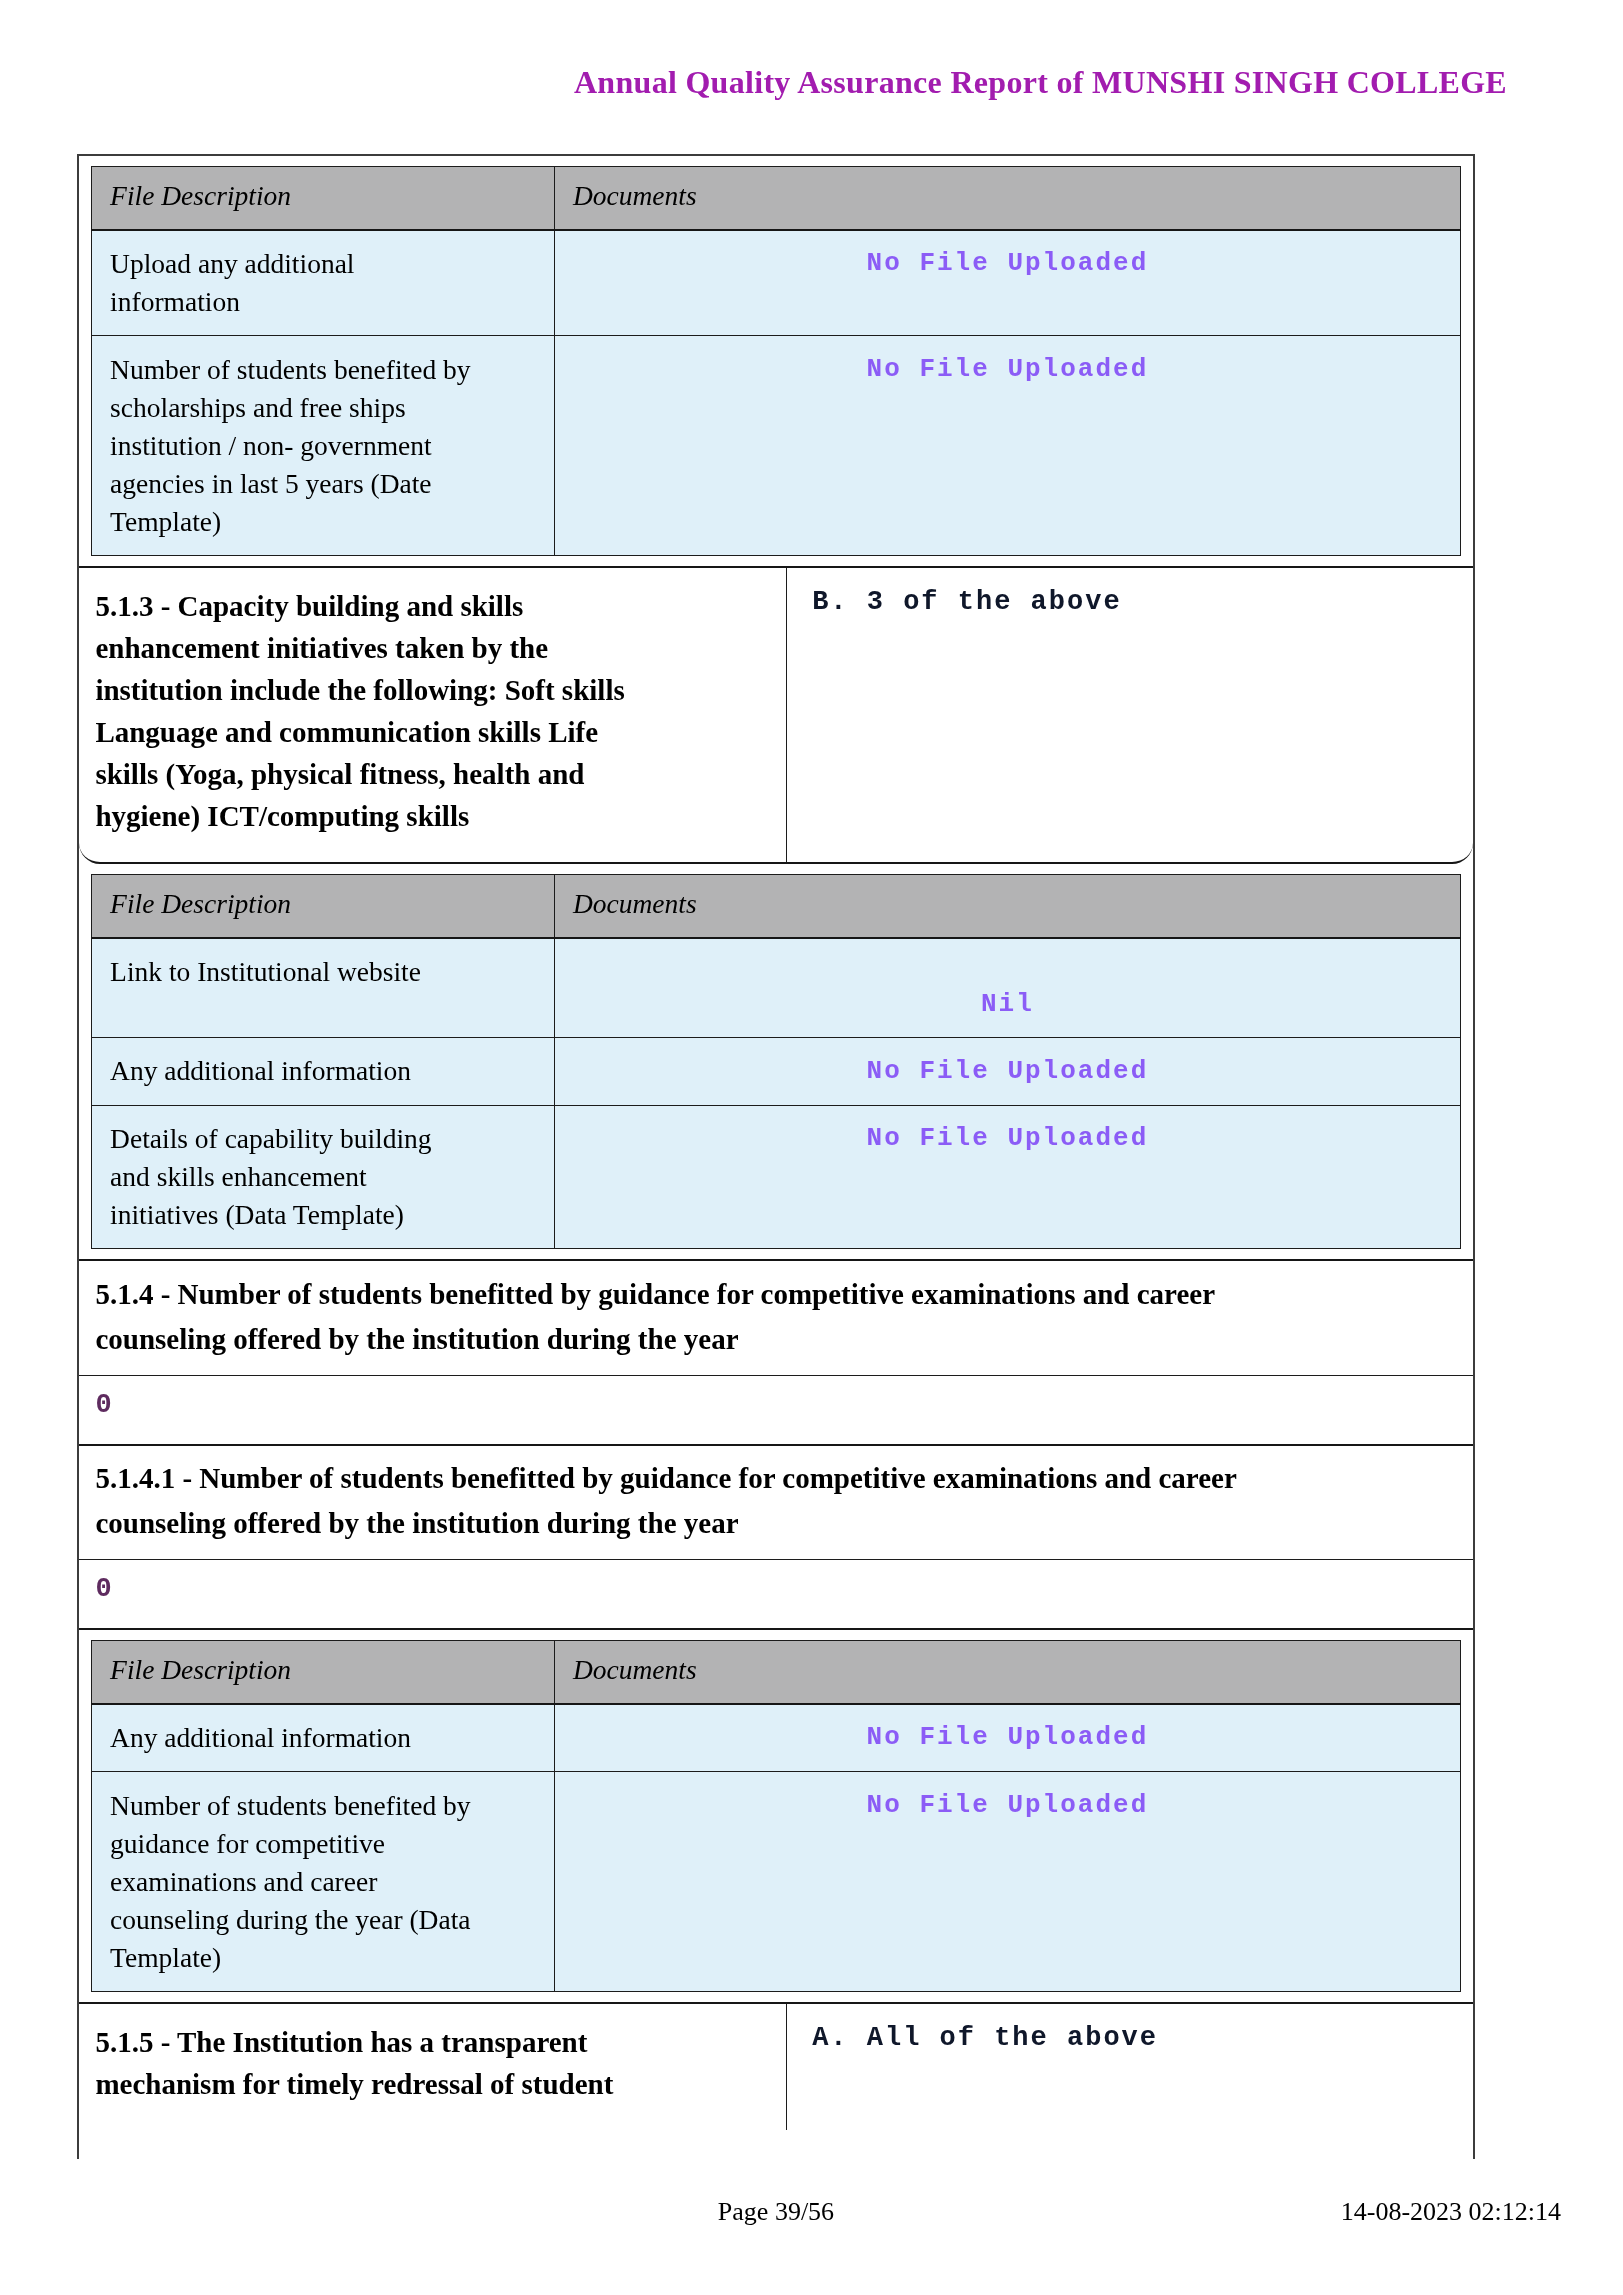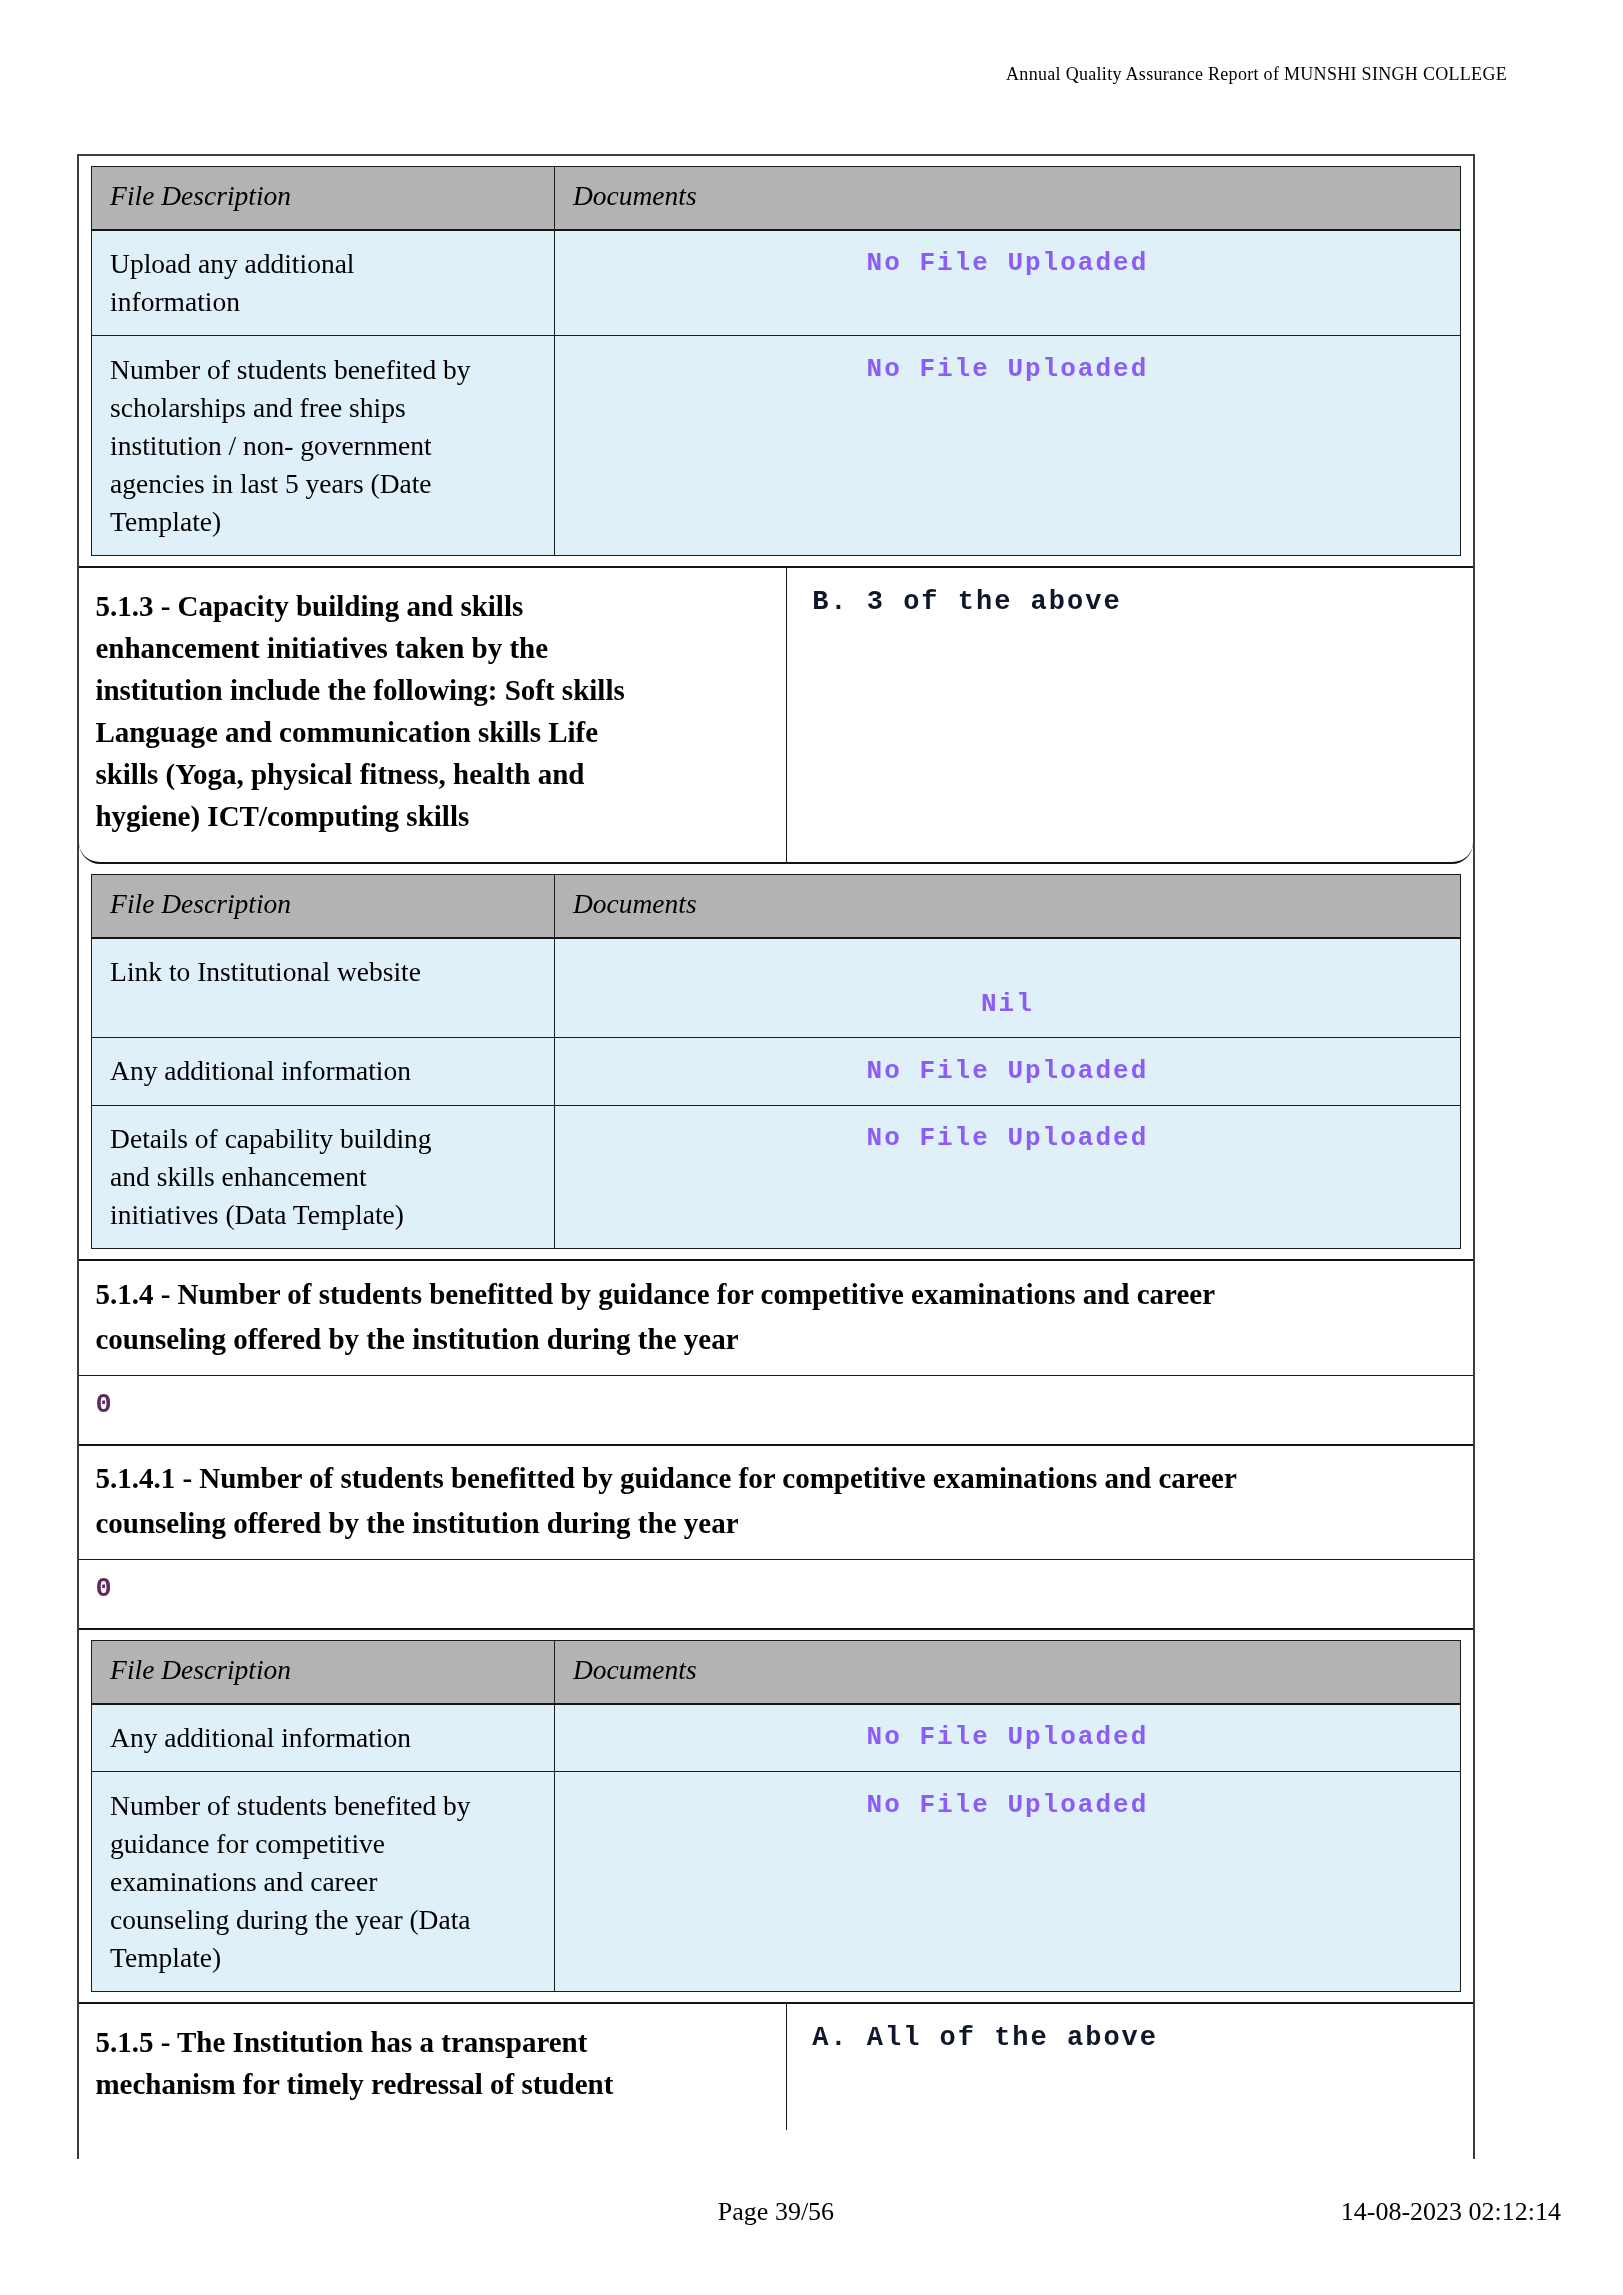--- a/index.html
+++ b/index.html
@@ -3,21 +3,21 @@
 <meta charset="utf-8">
 <style>
   html,body{margin:0;padding:0;}
   body{
     width:1623px;height:2295px;background:#ffffff;position:relative;
     font-family:"Liberation Serif", serif;color:#000;
     -webkit-font-smoothing:antialiased;
   }
   .page-header{
     position:absolute;top:64px;left:77px;right:116px;
-    text-align:right;font-size:18px;font-weight:normal;color:#000000;
+    text-align:right;font-size:32px;font-weight:bold;color:#a21caf;
     letter-spacing:0.3px;
   }
   .container{
     position:absolute;left:77px;top:154px;width:1398px;height:2005px;
     box-sizing:border-box;border:2px solid #3c3c3c;border-bottom:none;
     overflow:hidden;background:#fff;
   }
   section{box-sizing:border-box;}
   .table-section{padding:9.8px 11.8px;border-bottom:2px solid #161616;}
   table{width:100%;border-collapse:collapse;table-layout:fixed;}

